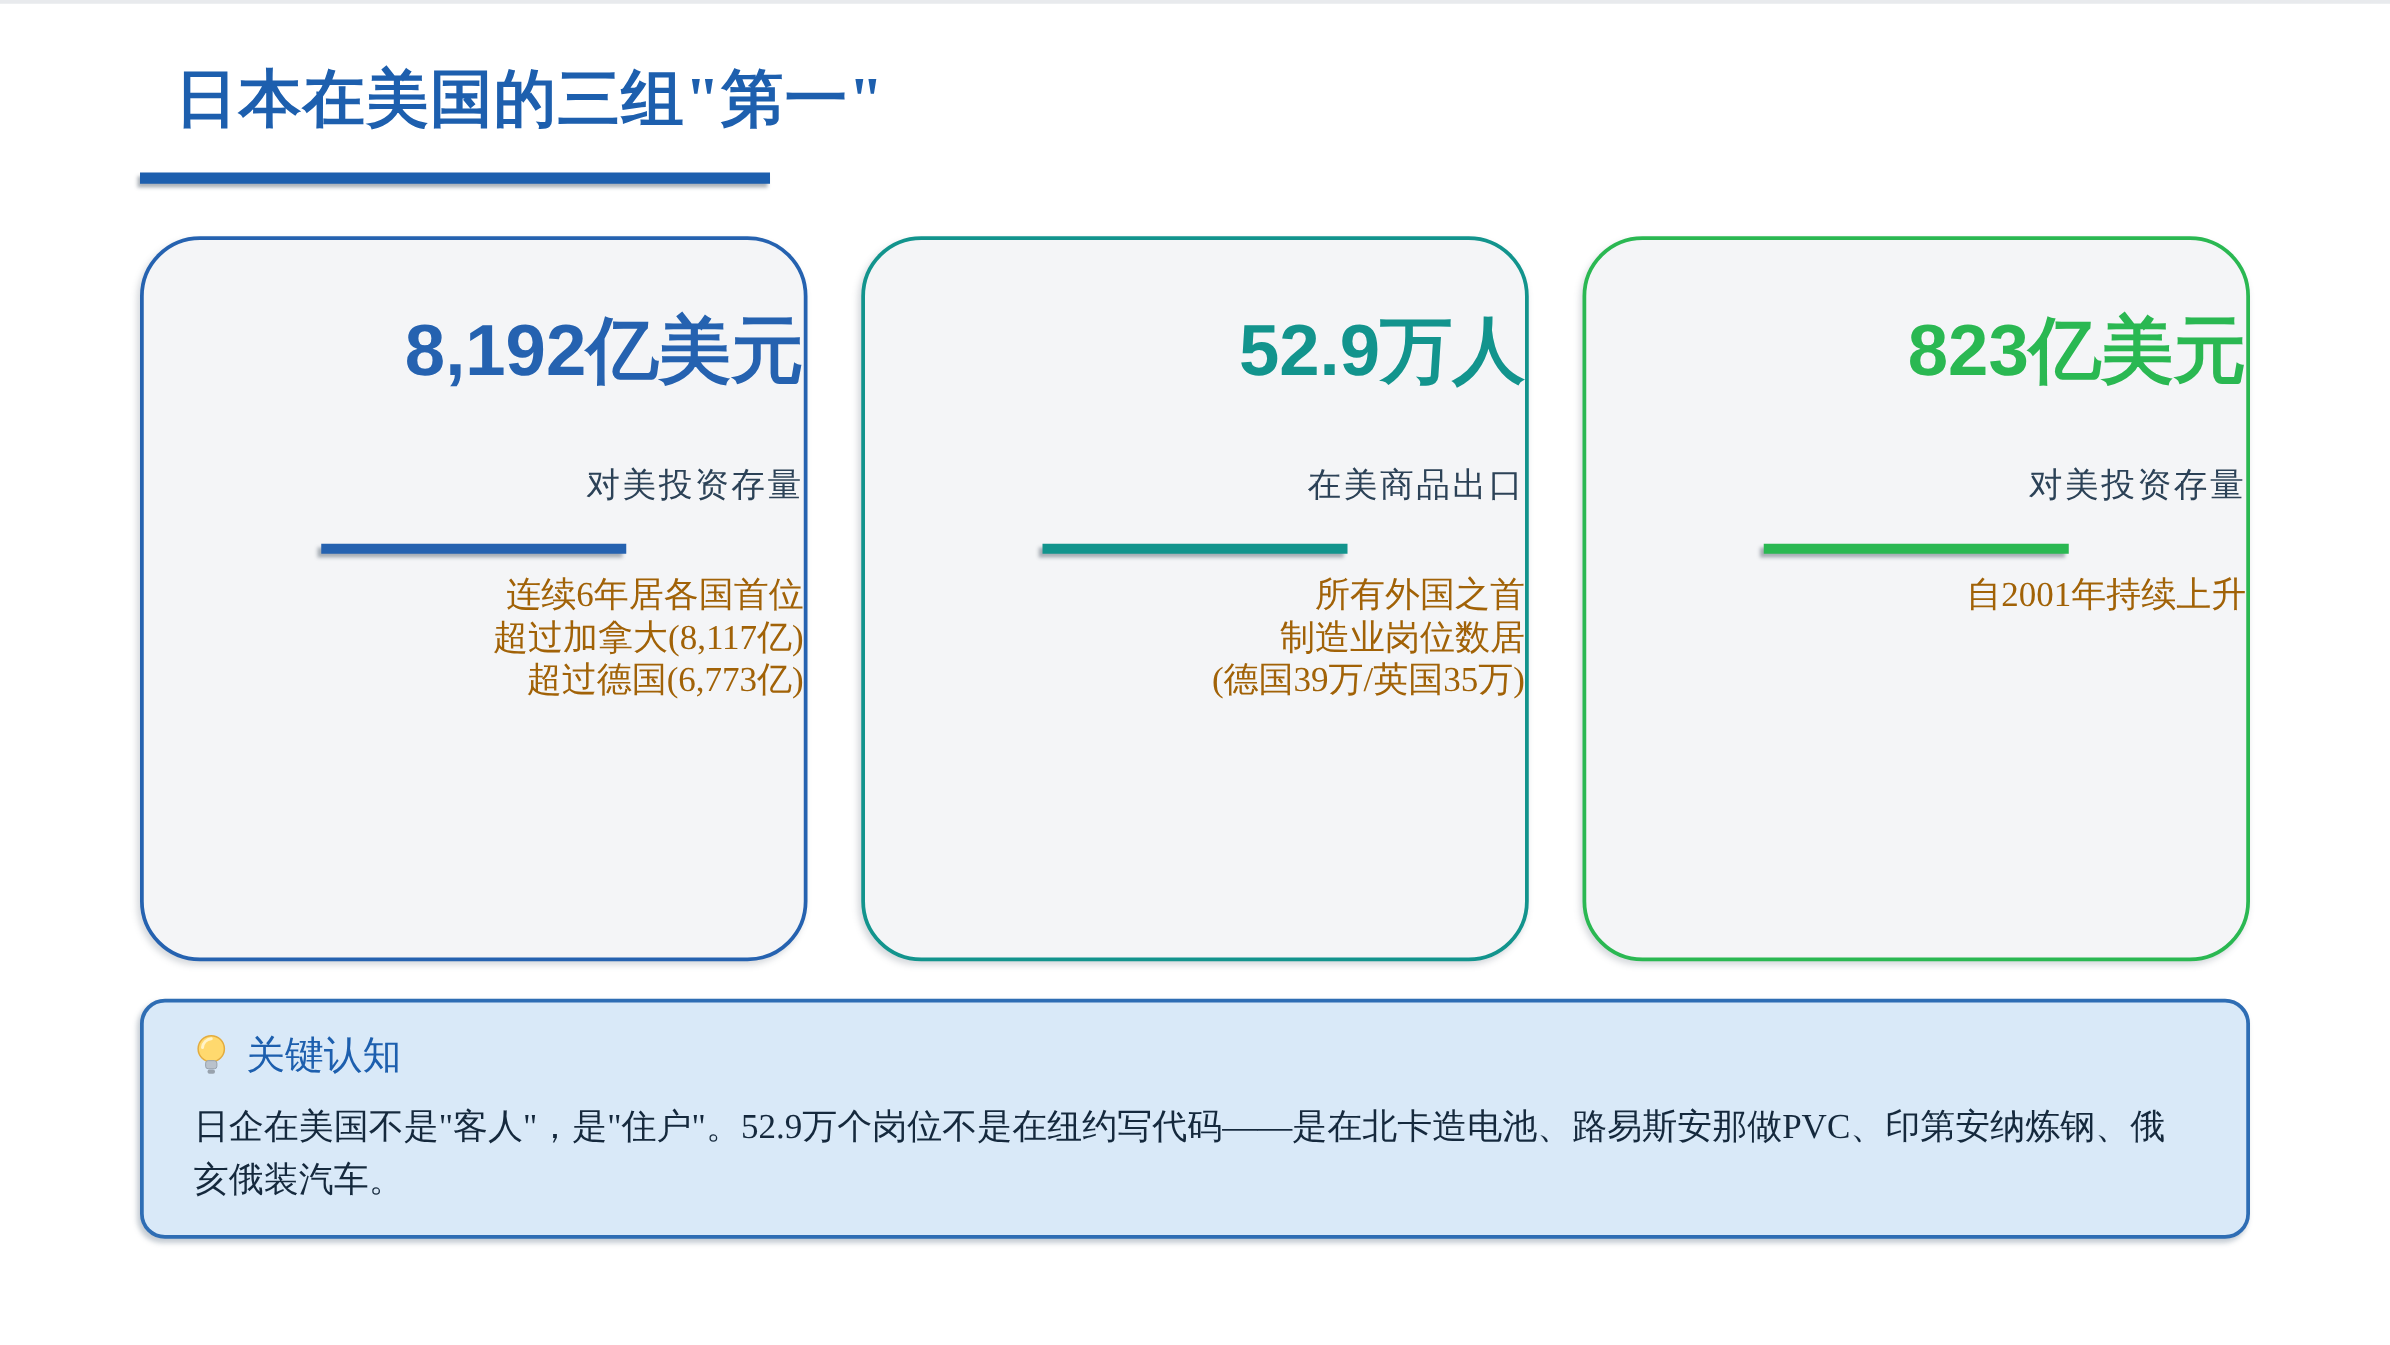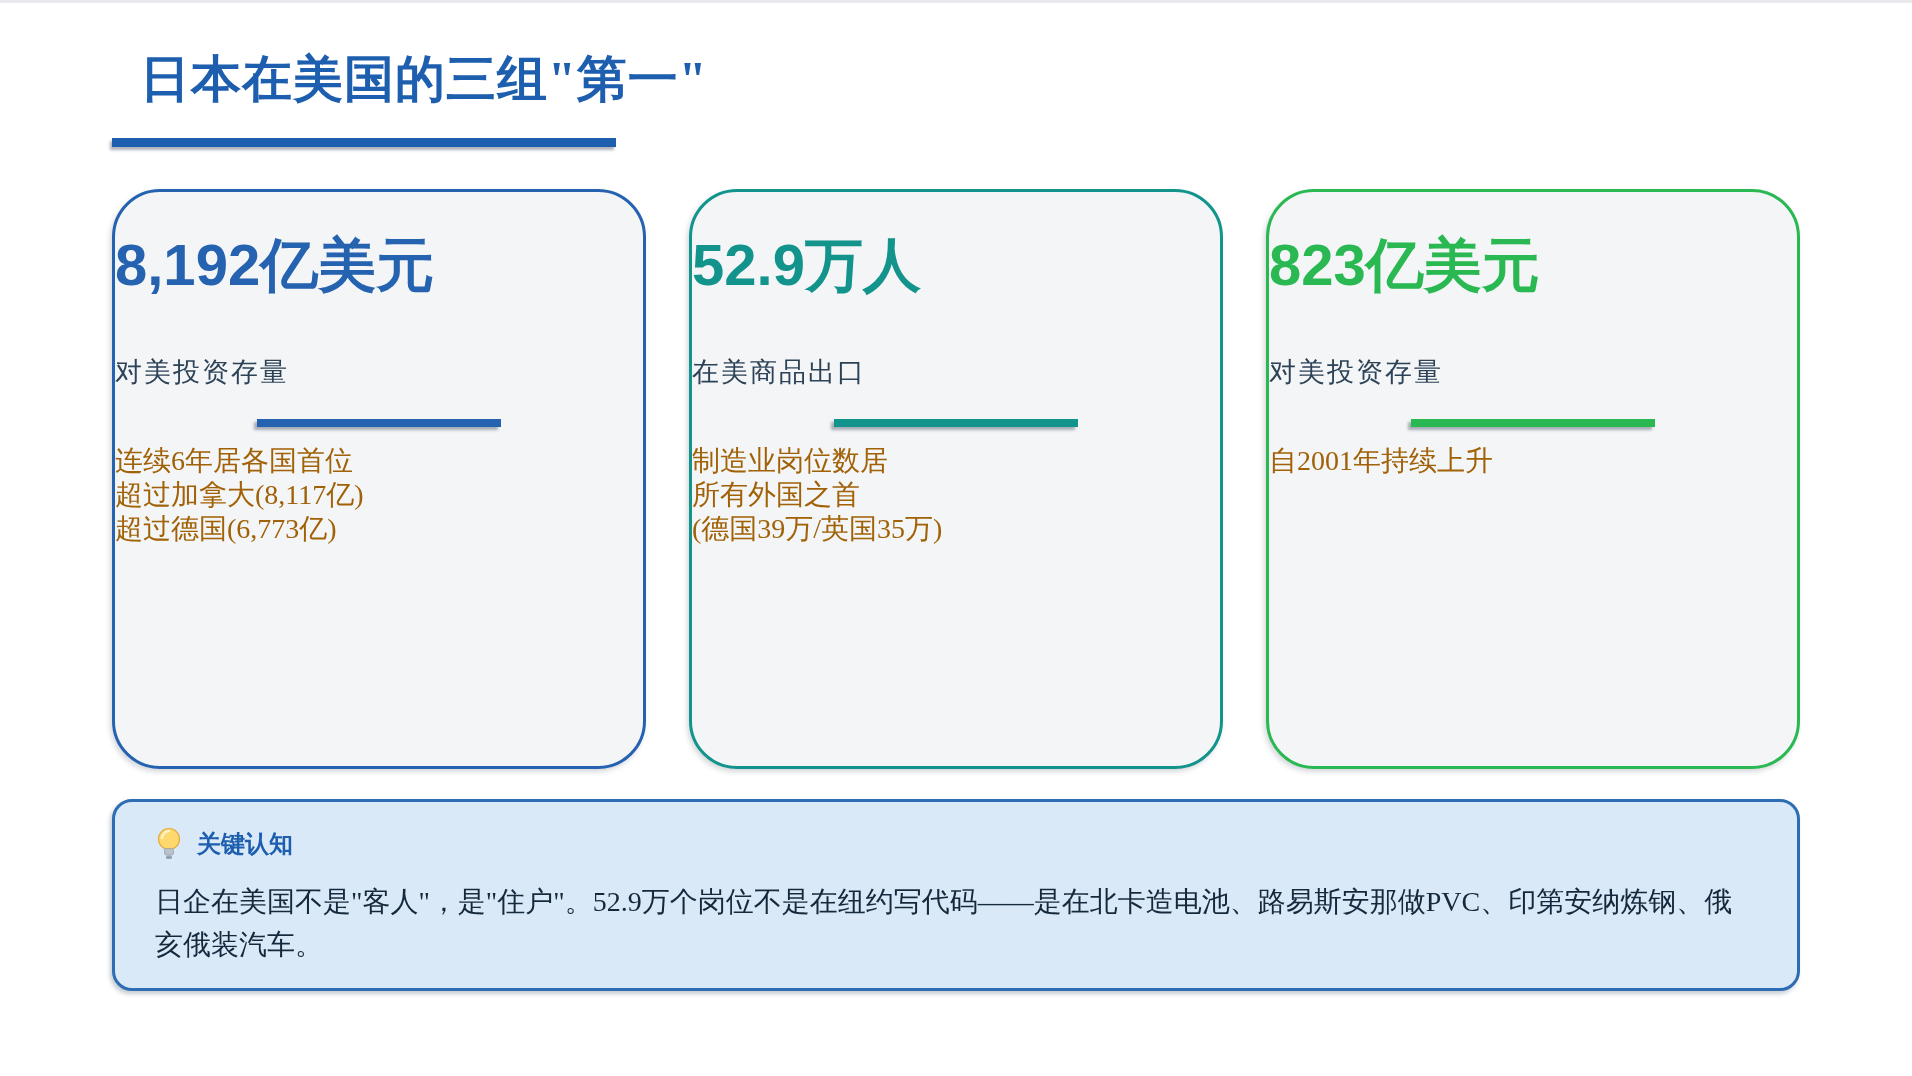--- a/index.html
+++ b/index.html
@@ -36,22 +36,22 @@
     margin: 42px 112px 0 112px;
     display: flex;
     gap: 43px;
     height: 580px;
   }
   .card {
     flex: 1 1 0;
     background: #f4f5f7;
     border: 3px solid var(--accent, #2562b0);
     border-radius: 48px;
-    text-align: left;
-    padding-top: 38px;
+    text-align: right;
+    padding-top: 54px;
     box-shadow: -2px 3px 5px rgba(90, 105, 120, 0.25);
   }
   .card-value {
     font-family: "Liberation Sans", "DejaVu Sans", sans-serif;
     font-size: 58px;
     line-height: 70px;
     font-weight: 700;
     color: var(--accent, #2562b0);
   }
   .card-label {
@@ -82,23 +82,23 @@
     border: 3px solid #2e6db4;
     border-radius: 20px;
     background: #d9e9f8;
     padding: 22px 40px 22px 40px;
     box-shadow: -2px 3px 4px rgba(90, 110, 130, 0.35);
   }
   .callout-heading {
     display: flex;
     align-items: center;
     gap: 14px;
-    font-size: 24px;
+    font-size: 31px;
     line-height: 40px;
-    font-weight: 700;
+    font-weight: 400;
     color: #1d5fae;
   }
   .bulb-icon {
     display: inline-flex;
     width: 28px;
     height: 36px;
     flex: 0 0 auto;
   }
   .callout-body {
     margin-top: 16px;
@@ -127,22 +127,22 @@
         <div class="card-line">超过加拿大(8,117亿)</div>
         <div class="card-line">超过德国(6,773亿)</div>
       </div>
     </section>
 
     <section class="card" style="--accent: #12948d;">
       <div class="card-value">52.9万人</div>
       <div class="card-label">在美商品出口</div>
       <div class="card-divider"></div>
       <div class="card-lines">
+        <div class="card-line">所有外国之首</div>
         <div class="card-line">制造业岗位数居</div>
-        <div class="card-line">所有外国之首</div>
         <div class="card-line">(德国39万/英国35万)</div>
       </div>
     </section>
 
     <section class="card" style="--accent: #2ab852;">
       <div class="card-value">823亿美元</div>
       <div class="card-label">对美投资存量</div>
       <div class="card-divider"></div>
       <div class="card-lines">
         <div class="card-line">自2001年持续上升</div>

